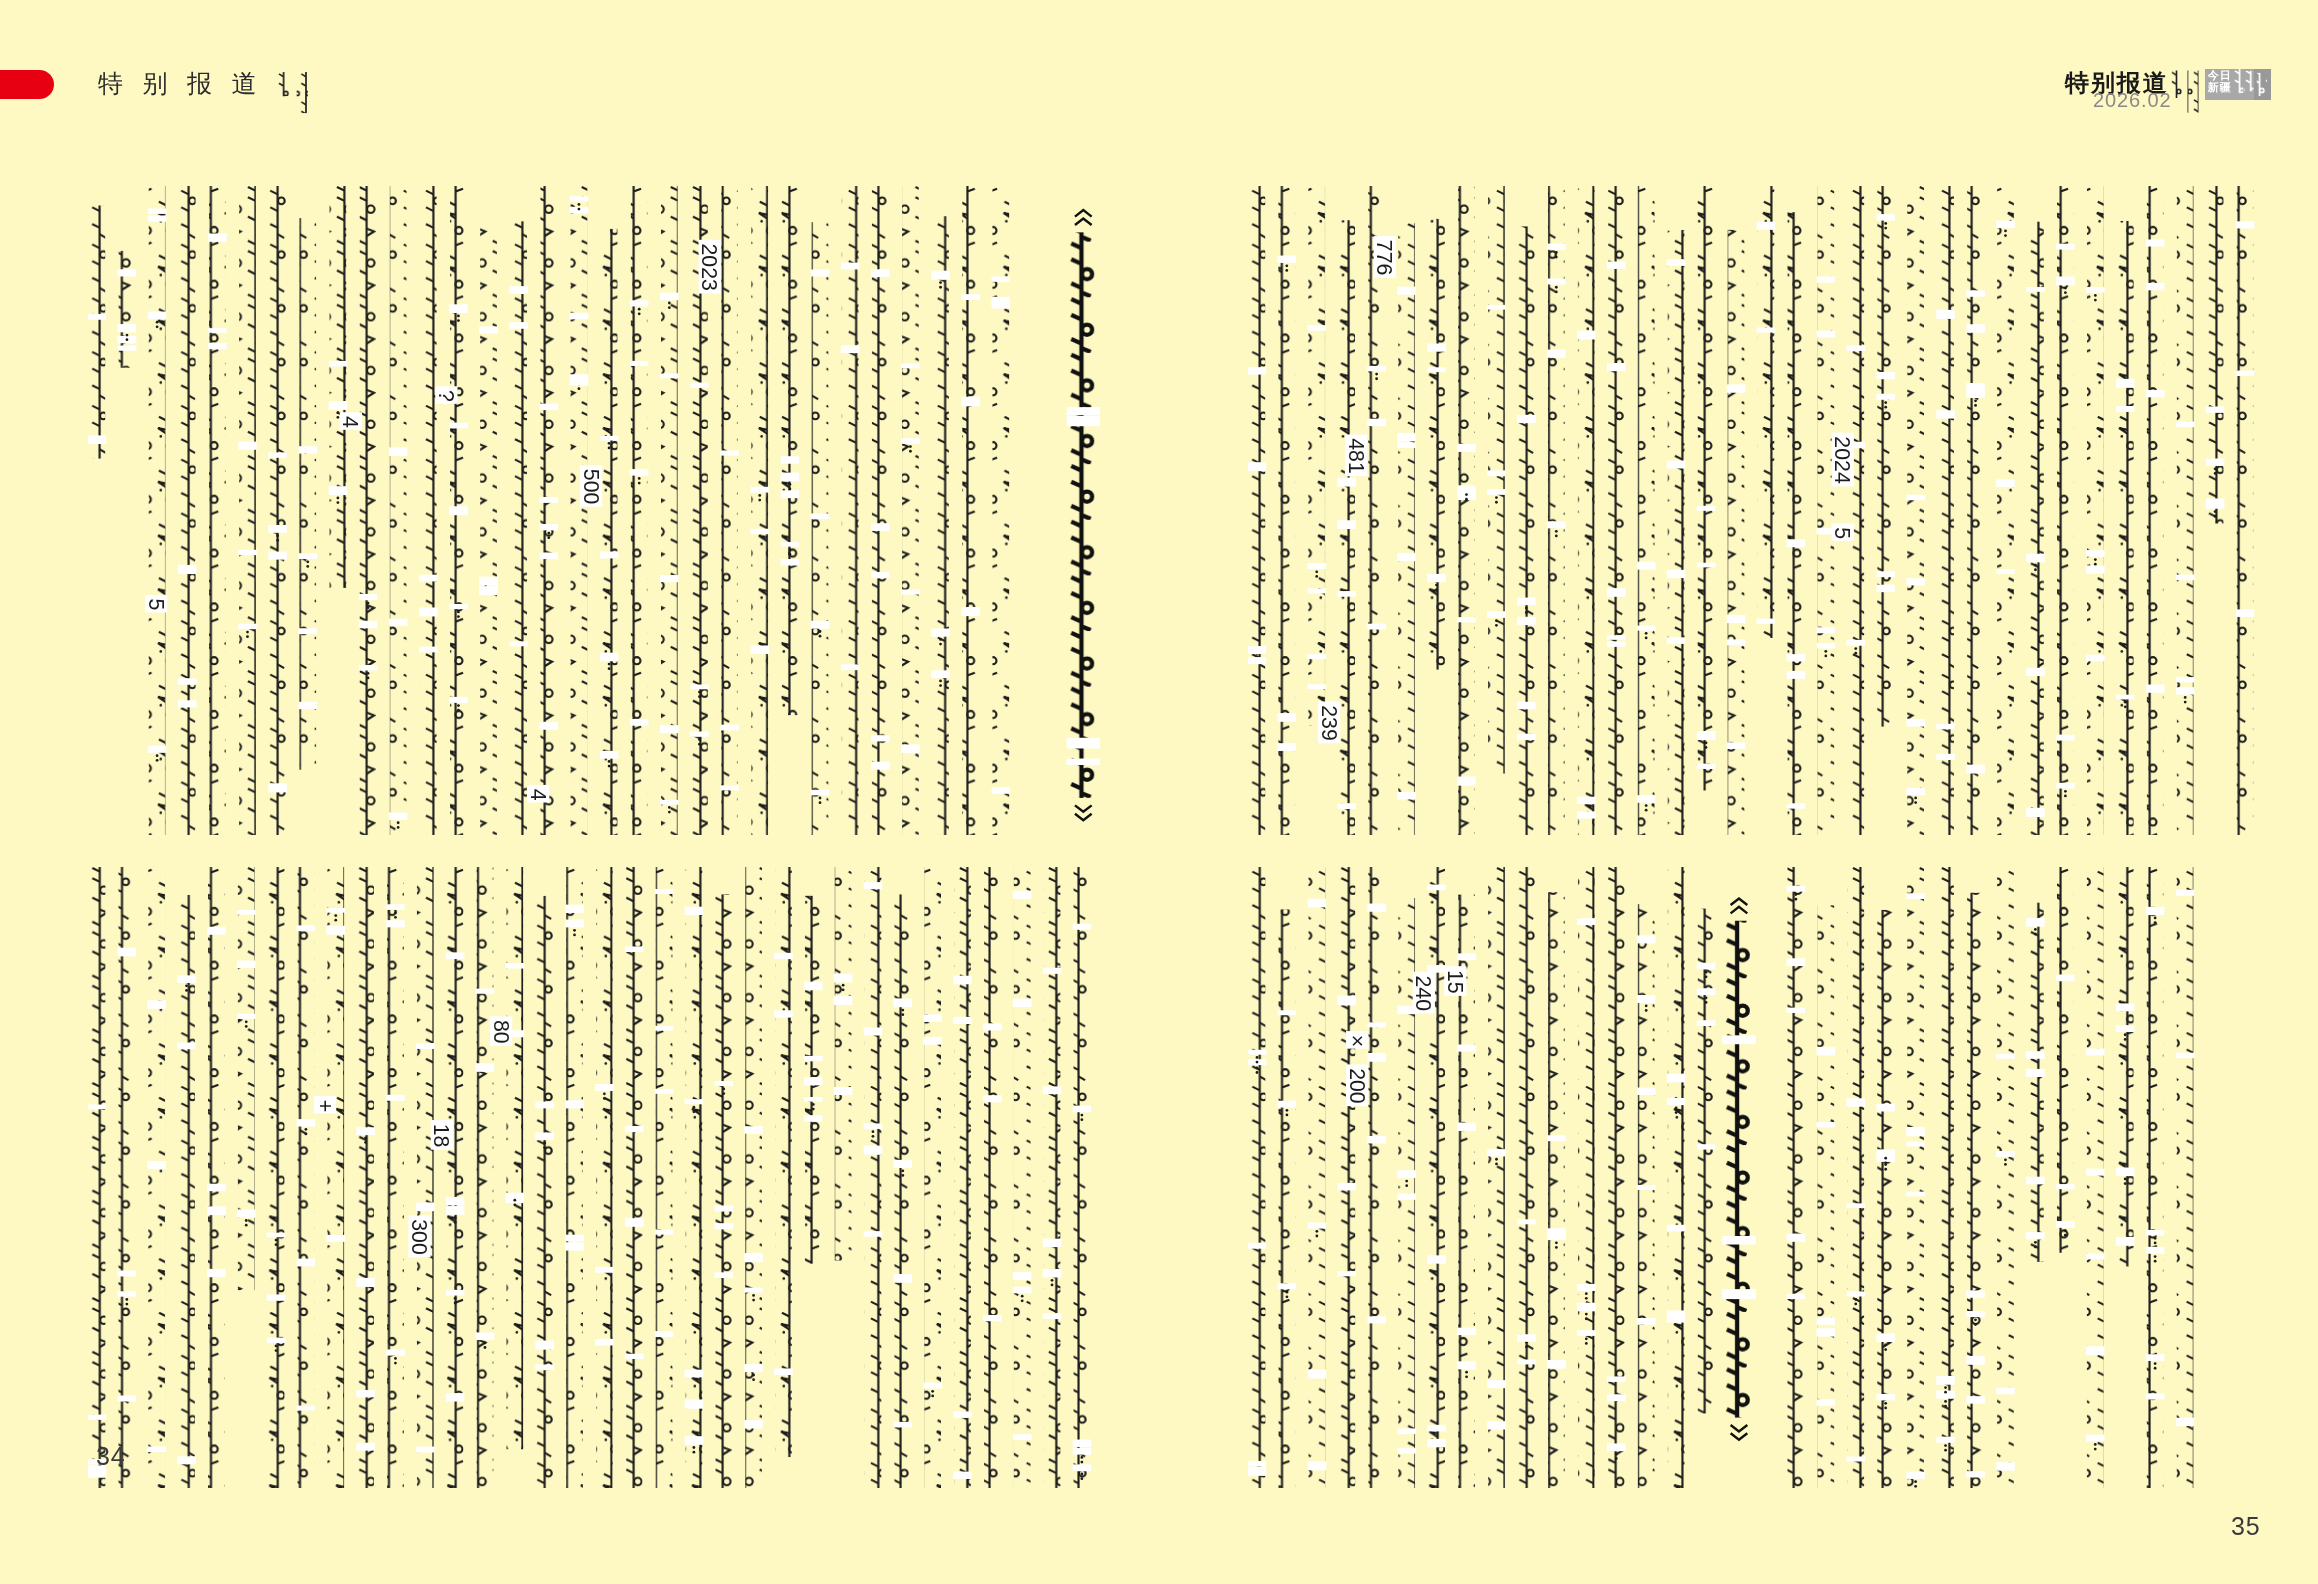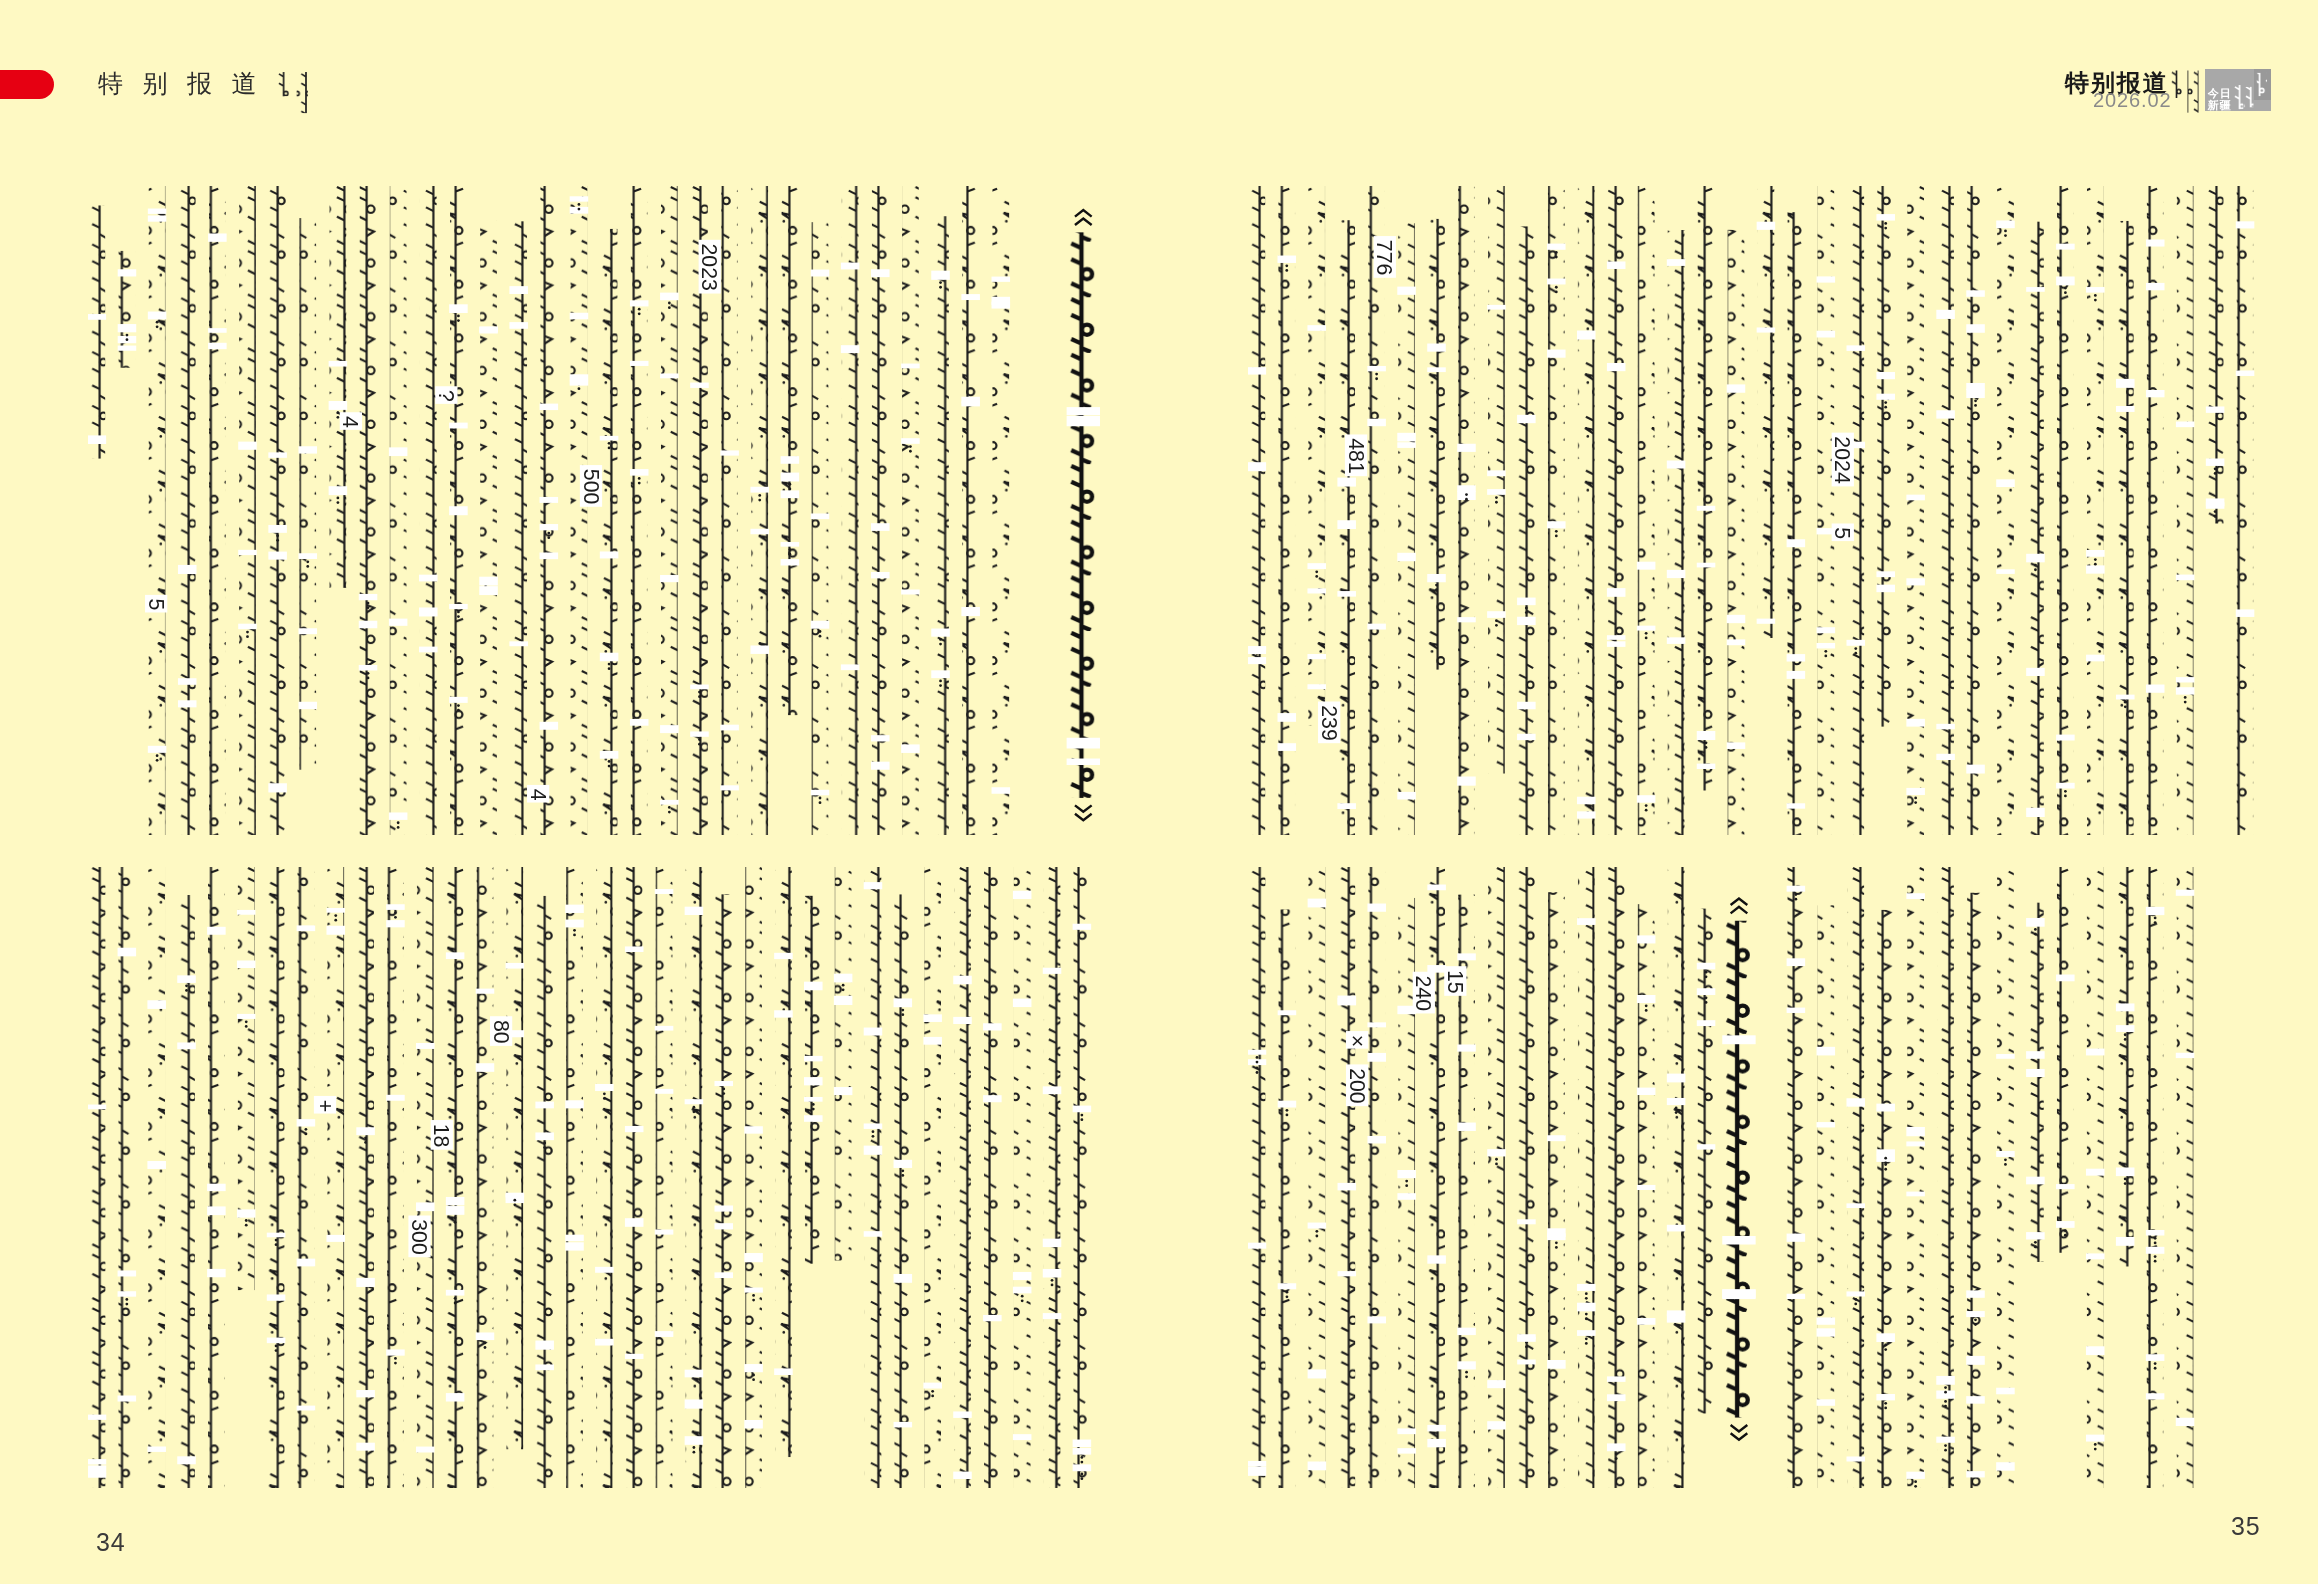--- a/index.html
+++ b/index.html
@@ -21,33 +21,33 @@
   
   .cat-right{
     left:2065px;top:67px;width:121px;height:28px;
     font-size:24px;font-weight:bold;color:#1a1a1a;letter-spacing:1.9px;white-space:nowrap;
   }
   .issue-date{
     left:2093px;top:89px;width:83px;height:16.7px;
     font-size:20px;color:#8a8a8a;letter-spacing:0.9px;
   }
   .logo-box{
-    left:2205px;top:69px;width:66px;height:42px;background:#a8a8a8;
-    display:flex;align-items:flex-end;
+    left:2205px;top:69px;width:66px;height:31px;background:#a8a8a8;
+    display:flex;align-items:flex-start;
   }
   .logo-cjk{
     margin-left:2.8px;font-size:11px;line-height:12px;color:#ffffff;
     font-weight:bold;letter-spacing:0.9px;white-space:nowrap;
   }
   .logo-right-seg{
     position:absolute;right:0;top:0;width:16.7px;height:31px;background:#999999;
   }
   
   .pageno{font-size:25px;color:#3a3a3a;letter-spacing:0.9px;}
-  .pn-34{left:96px;top:1528px;}
+  .pn-34{left:96px;top:1442px;}
   .pn-35{left:2231px;top:1512px;}
   svg.band{position:absolute;}
   svg.mini{position:absolute;}
 </style>
 </head>
 <body>
 
 <div class="spread">
 
   <svg width="0" height="0" style="position:absolute" aria-hidden="true">

